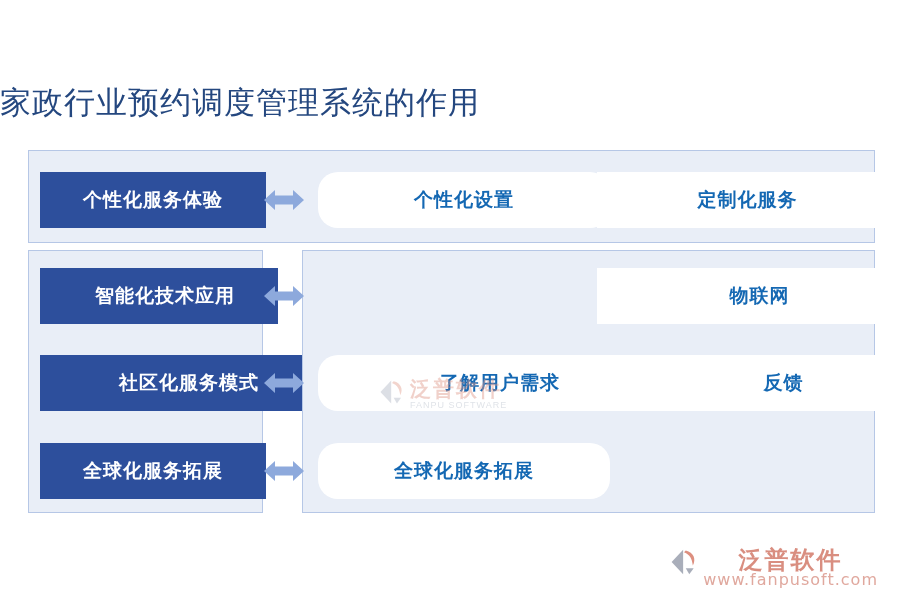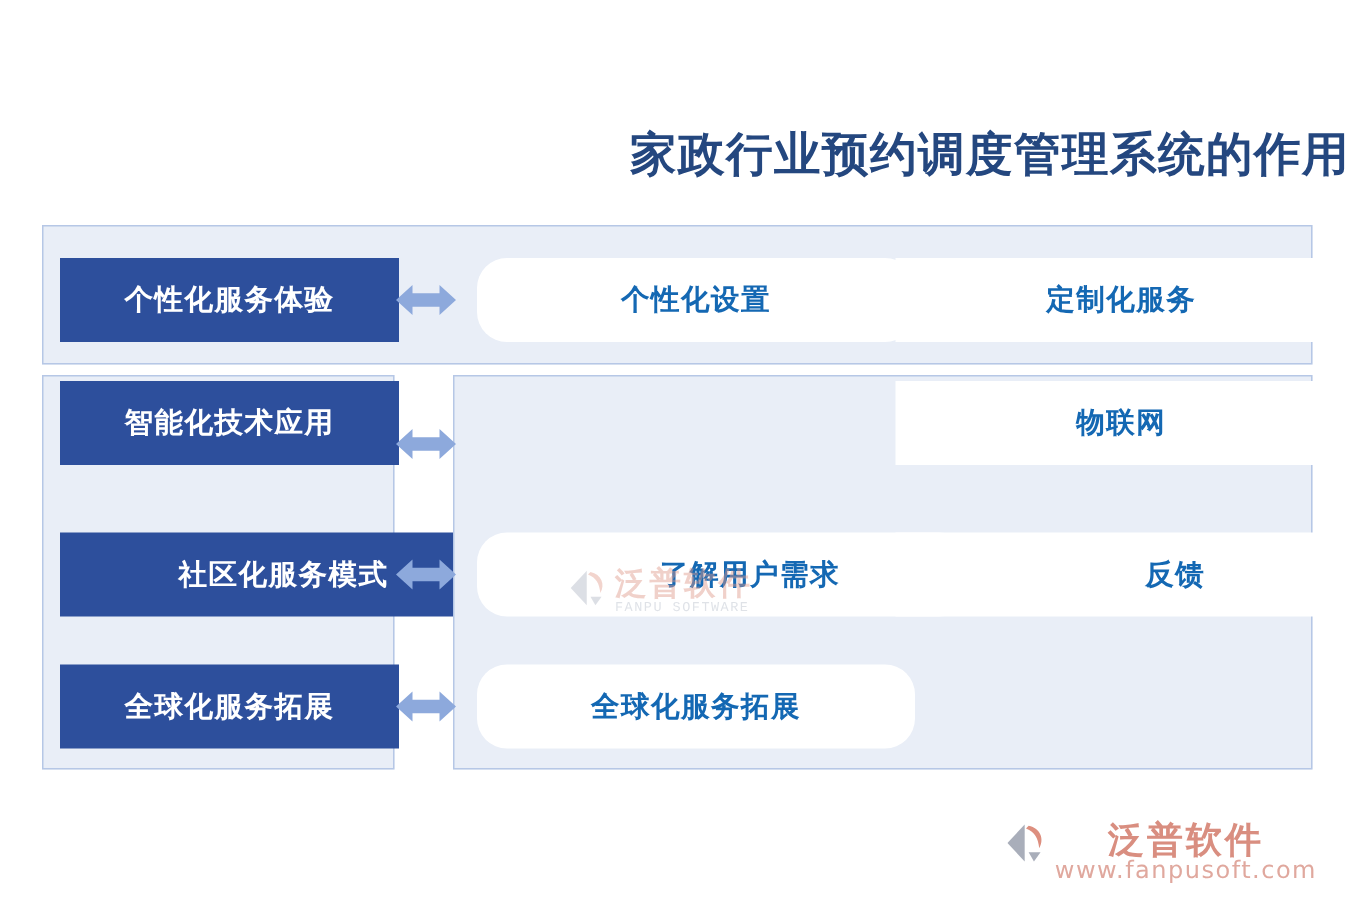--- a/index.html
+++ b/index.html
@@ -2,21 +2,21 @@
 <html style="--title-text: #24477f; --feature-bg: #2d4f9c; --feature-text: #ffffff; --panel-bg: #e9eef7; --panel-border: #b6c7e6; --arrow: #8da9dc; --detail-bg: #ffffff; --detail-text: #1468b3; --brand-text: #d98e80; --brand-url: #e0a89e;"><head>
 <meta charset="utf-8">
 <style>
   html,body{margin:0;padding:0;background:#fff;}
   .canvas{
     position:relative;width:900px;height:600px;background:#fff;overflow:hidden;
     font-family:"DejaVu Serif","Liberation Serif",serif;
   }
   .title{
     position:absolute;left:0;top:82px;width:100%;margin:0;
-    text-align:right;font-size:31px;font-weight:700;letter-spacing:1px;
+    text-align:left;font-size:31px;font-weight:400;letter-spacing:1px;
     color:var(--title-text,#24477f);
   }
   .panel{
     position:absolute;background:var(--panel-bg,#e9eef7);
     border:1px solid var(--panel-border,#b6c7e6);box-sizing:border-box;
   }
   .panel-top{left:28px;top:150px;width:847px;height:93px;}
   .panel-left{left:28px;top:250px;width:235px;height:263px;}
   .panel-right{left:302px;top:250px;width:573px;height:263px;}
   .feature-box{
@@ -26,33 +26,33 @@
     font-size:19px;font-weight:700;letter-spacing:1px;z-index:2;
   }
   .detail-box{
     position:absolute;height:56px;background:var(--detail-bg,#fff);
     color:var(--detail-text,#1468b3);
     display:flex;align-items:center;justify-content:center;
     font-size:19px;font-weight:700;letter-spacing:1px;z-index:2;
   }
   .col1{left:318px;width:292px;border-radius:20px;}
   .col2{left:597px;width:301px;}
-  .r1{top:172px;} .r2{top:254px;} .r3{top:355px;padding-left:36px;} .r4{top:443px;}
+  .r1{top:172px;} .r2{top:268px;padding-left:12px;} .r3{top:355px;padding-left:36px;} .r4{top:443px;}
   .arrow{
     position:absolute;left:264px;width:40px;height:22px;
     color:var(--arrow,#8da9dc);z-index:3;
   }
   .a1{top:189px;} .a2{top:285px;} .a3{top:372px;} .a4{top:460px;}
   .watermark{
     position:absolute;left:378px;top:378px;z-index:4;opacity:.45;
     display:flex;align-items:flex-start;pointer-events:none;
   }
   .watermark .wm-text{margin-left:4px;}
   .wm-brand{font-size:21px;color:#e09a8c;font-weight:700;letter-spacing:2px;line-height:22px;}
-  .wm-sub{font-size:9px;color:#b9c0cc;letter-spacing:1px;font-family:Liberation Mono, monospace;}
+  .wm-sub{font-size:9px;color:#b9c0cc;letter-spacing:1px;font-family:Liberation Sans, sans-serif;}
   .footer-brand{
     position:absolute;right:22px;bottom:14px;z-index:5;
     display:flex;align-items:flex-start;
   }
   .footer-text{text-align:center;margin-left:4px;}
   .brand-name{
     font-size:24px;font-weight:700;letter-spacing:2px;line-height:26px;
     color:var(--brand-text,#d98e80);
   }
   .brand-url{

